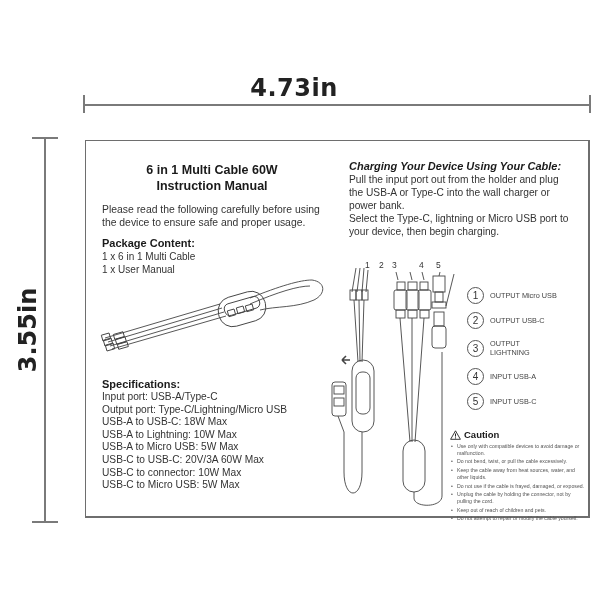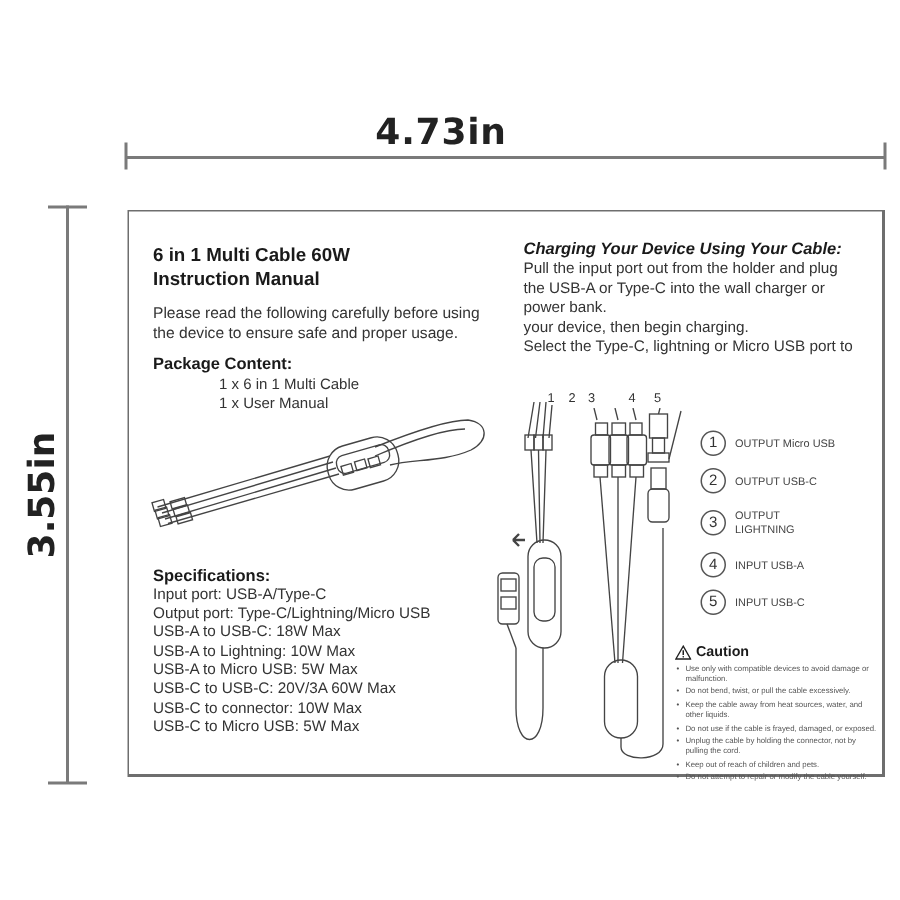--- a/index.html
+++ b/index.html
@@ -17,25 +17,25 @@
   .dim-v-tick-t { position: absolute; left: 32px; top: 137px; width: 26px; height: 1.5px; background: #7a7a7a; }
   .dim-v-tick-b { position: absolute; left: 32px; top: 521px; width: 26px; height: 1.5px; background: #7a7a7a; }
   .dim-v-label { position: absolute; left: 28px; top: 330px; transform: translate(-50%, -50%) rotate(-90deg);
     font-family: "DejaVu Sans", sans-serif; font-weight: bold; font-size: 24px; color: #222; white-space: nowrap; }
 
   
   .card { position: absolute; left: 85px; top: 140px; width: 505px; height: 378px;
     border: 1.5px solid #6e6e6e; border-right-width: 2px; border-bottom-width: 2px; background: #fff; }
 
   .left-col { position: absolute; left: 102px; top: 162px; width: 220px; }
-  .title { text-align: left; font-weight: bold; font-size: 12.5px; line-height: 16px; color: #1a1a1a; }
+  .title { text-align: center; font-weight: bold; font-size: 12.5px; line-height: 16px; color: #1a1a1a; }
   .intro { margin-top: 9px; font-size: 10.4px; line-height: 13px; color: #333; }
   .h-sec { font-weight: bold; font-size: 11px; line-height: 14px; color: #1a1a1a; }
   .pkg { position: absolute; left: 102px; top: 236px; width: 220px; }
-  .pkg-item { font-size: 10px; line-height: 13px; color: #333; margin-left: 44px; }
+  .pkg-item { font-size: 10px; line-height: 13px; color: #333; }
 
   .specs { position: absolute; left: 102px; top: 377px; width: 220px; }
   .spec-item { font-size: 10.2px; line-height: 12.6px; color: #333; }
 
   .right-col { position: absolute; left: 349px; top: 159px; width: 225px; }
   .charge-title { font-weight: bold; font-size: 11px; line-height: 14px; color: #1a1a1a; font-style: italic; }
   .charge-p { font-size: 10.2px; line-height: 13px; color: #333; }
 
   .legend { position: absolute; left: 467px; top: 283px; width: 110px; }
   .legend-item { display: flex; align-items: center; height: 24px; margin-bottom: 1px; }
@@ -117,22 +117,22 @@
   <div class="spec-item">USB-C to USB-C: 20V/3A 60W Max</div>
   <div class="spec-item">USB-C to connector: 10W Max</div>
   <div class="spec-item">USB-C to Micro USB: 5W Max</div>
 </div>
 
 <div class="right-col">
   <div class="charge-title">Charging Your Device Using Your Cable:</div>
   <div class="charge-p">Pull the input port out from the holder and plug</div>
   <div class="charge-p">the USB-A or Type-C into the wall charger or</div>
   <div class="charge-p">power bank.</div>
+  <div class="charge-p">Select the Type-C, lightning or Micro USB port to</div>
   <div class="charge-p">your device, then begin charging.</div>
-  <div class="charge-p">Select the Type-C, lightning or Micro USB port to</div>
 </div>
 
 <div class="nums">
   <span style="left:2px;">1</span>
   <span style="left:16px;">2</span>
   <span style="left:29px;">3</span>
   <span style="left:56px;">4</span>
   <span style="left:73px;">5</span>
 </div>
 

